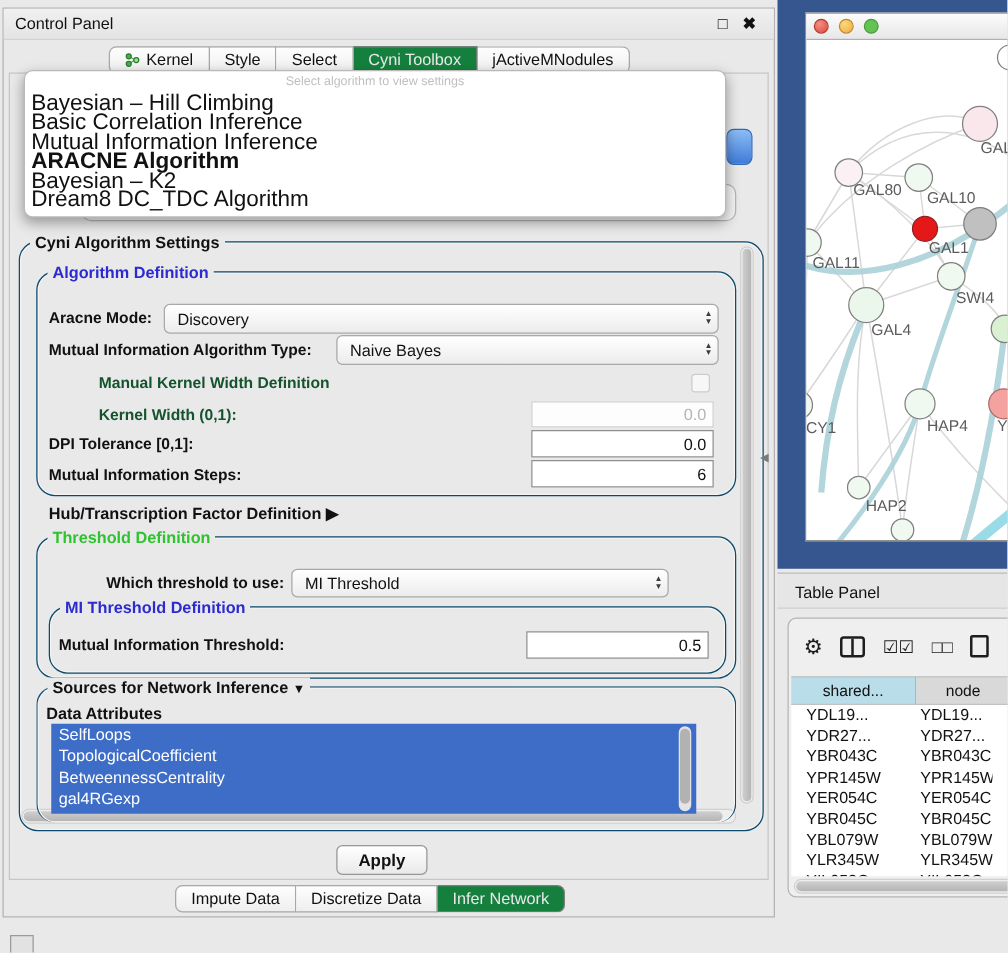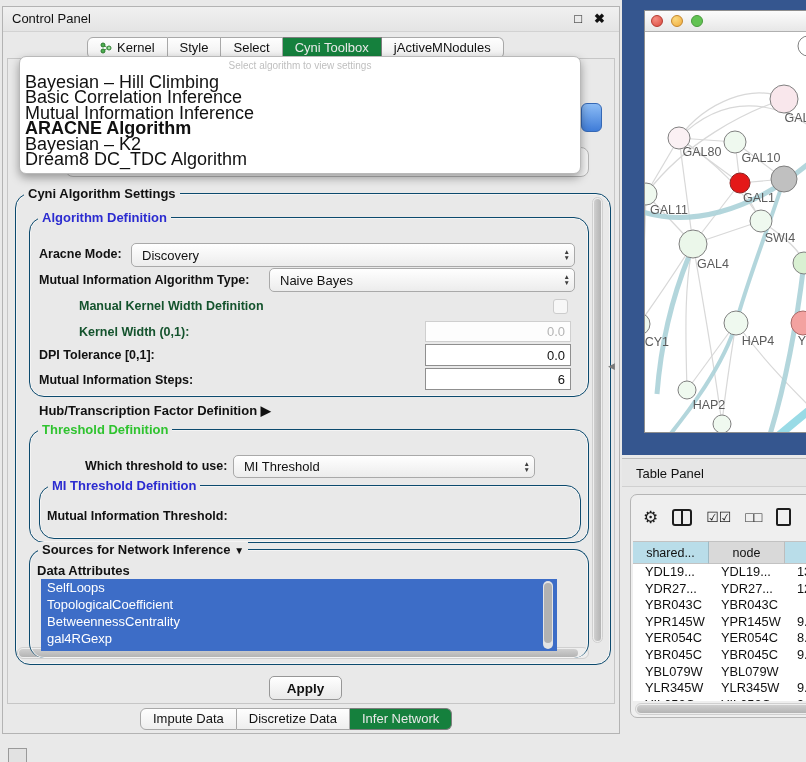--- a/index.html
+++ b/index.html
@@ -91,21 +91,21 @@
   #tbl-toolbar{position:absolute;left:0;top:0;width:100%;height:44px;display:flex;align-items:center;gap:14px;padding-left:12px;}
   .tb-icon{font-size:17px;color:#1d1d1d;}
   .cols-icon{width:20px;height:17px;border:2px solid #1d1d1d;border-radius:3px;position:relative;box-sizing:border-box;}
   .cols-icon:after{content:"";position:absolute;left:7px;top:0;bottom:0;width:2px;background:#1d1d1d;}
   .checks{font-size:14px;letter-spacing:0px;color:#1d1d1d;}
   .doc-icon{width:15px;height:18px;border:2px solid #1d1d1d;border-radius:2px;position:relative;box-sizing:border-box;background:#efefef;}
   #tbl-head{position:absolute;left:2px;top:46px;display:flex;height:23px;}
   .th{font-size:12.5px;display:flex;align-items:center;justify-content:center;border-right:1px solid #9fbac4;box-sizing:border-box;border-top:1px solid #c2c2c2;border-bottom:1px solid #c2c2c2;}
   .th.blue{background:#b9dde9;}
   .th.gray{background:#d9d9d9;border-right-color:#bdbdbd;}
-  .w1{width:76px;}.w2{width:76px;}.w3{width:60px;}
+  .w1{width:100px;}.w2{width:76px;}.w3{width:60px;}
   #tbl-body{position:absolute;left:2px;top:69px;width:216px;background:#fff;height:137px;overflow:hidden;}
   .tr{display:flex;height:16.6px;}
   .td{font-size:12.8px;padding-left:12px;box-sizing:border-box;white-space:nowrap;overflow:hidden;}
   #tbl-hscroll{position:absolute;left:4px;top:208px;width:188px;}
   
   #mini-float{position:absolute;left:8px;top:748px;width:17px;height:14px;border:1px solid #9a9a9a;background:#e2e2e2;}
 </style>
 </head>
 <body>
 
@@ -207,20 +207,23 @@
     <span>MI Threshold</span>
     <span class="stepper">
         <span>▲</span>
         <span>▼</span>
       </span>
   </div>
   <div class="groupbox" style="left:36px;top:478px;width:540px;height:52px;">
     <span class="gb-title gb-blue">MI Threshold Definition</span>
   </div>
   <span class="lbl" style="left:44px;top:502px;">Mutual Information Threshold:</span>
+  <div class="tfield" style="left:418px;top:498px;width:146px;height:22px;">
+    <span>0.5</span>
+  </div>
 
   <div class="groupbox" style="left:26px;top:542px;width:558px;height:108px;border-bottom:none;">
     <span class="gb-title">
       <span>Sources for Network Inference</span>
       <span class="arrow-down">▼</span>
     </span>
   </div>
   <span class="lbl" style="left:34px;top:556px;font-size:13px;">Data Attributes</span>
   <div id="attr-list">
       <div class="attr-item">SelfLoops</div>

